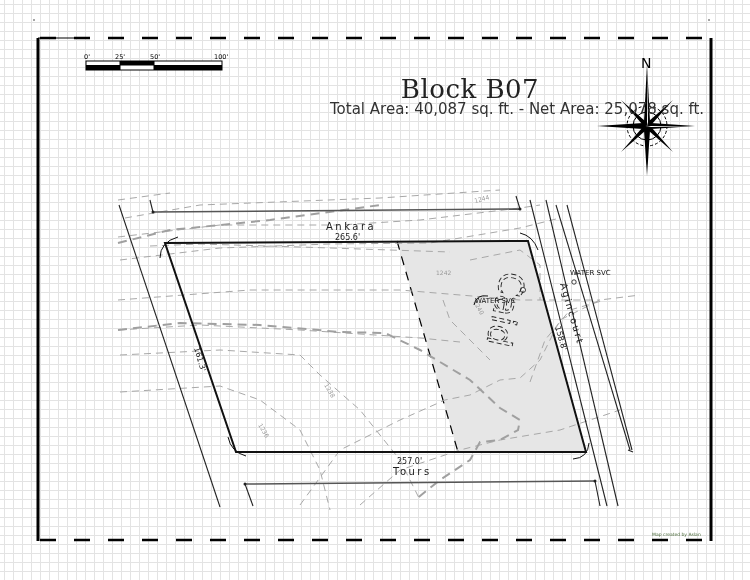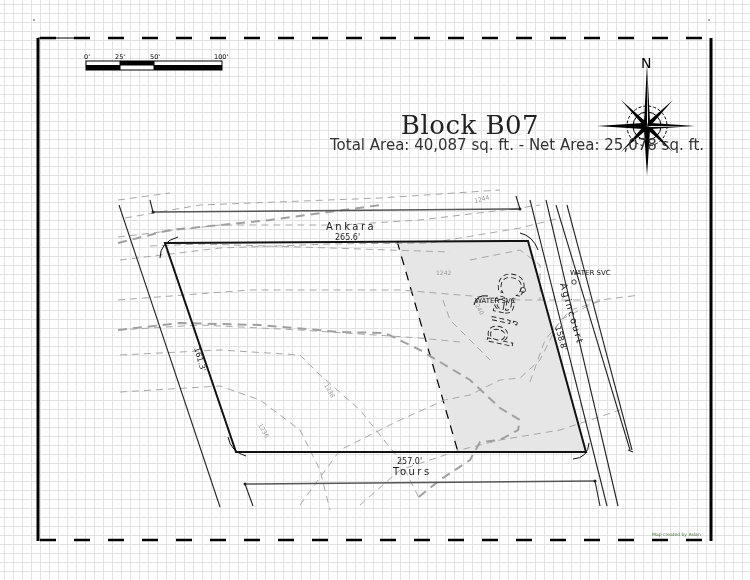--- a/index.html
+++ b/index.html
@@ -7,21 +7,21 @@
     width:750px; height:580px; overflow:hidden; position:relative;
     background-color:#ffffff;
     background-image:
       linear-gradient(to right, #e3e3e3 1px, transparent 1px),
       linear-gradient(to bottom, #e3e3e3 1px, transparent 1px);
     background-size:9px 9px;
     background-position:4px 4px;
     font-family:"DejaVu Serif", serif;
   }
   #map { position:absolute; left:0; top:0; width:750px; height:580px; }
-  .title-block { position:absolute; left:330px; top:74px; width:280px; text-align:center; color:#222;margin-top:36px; }
+  .title-block { position:absolute; left:330px; top:74px; width:280px; text-align:center; color:#222; }
   .title-main { font-family:"DejaVu Serif", serif; font-size:26px; line-height:30px; letter-spacing:0.5px; }
   .title-line { font-family:"DejaVu Sans", sans-serif; font-size:15px; line-height:11px; color:#333; white-space:nowrap; }
   .credit { position:absolute; left:652px; top:532px; font-family:"DejaVu Sans", sans-serif; font-size:4.5px; color:#4a6a3a; white-space:nowrap; }
   svg text { font-family:"DejaVu Sans", sans-serif; }
 </style>
 </head>
 <body>
 
 <div id="map">
   <svg width="750" height="580" viewBox="0 0 750 580" xmlns="http://www.w3.org/2000/svg">

